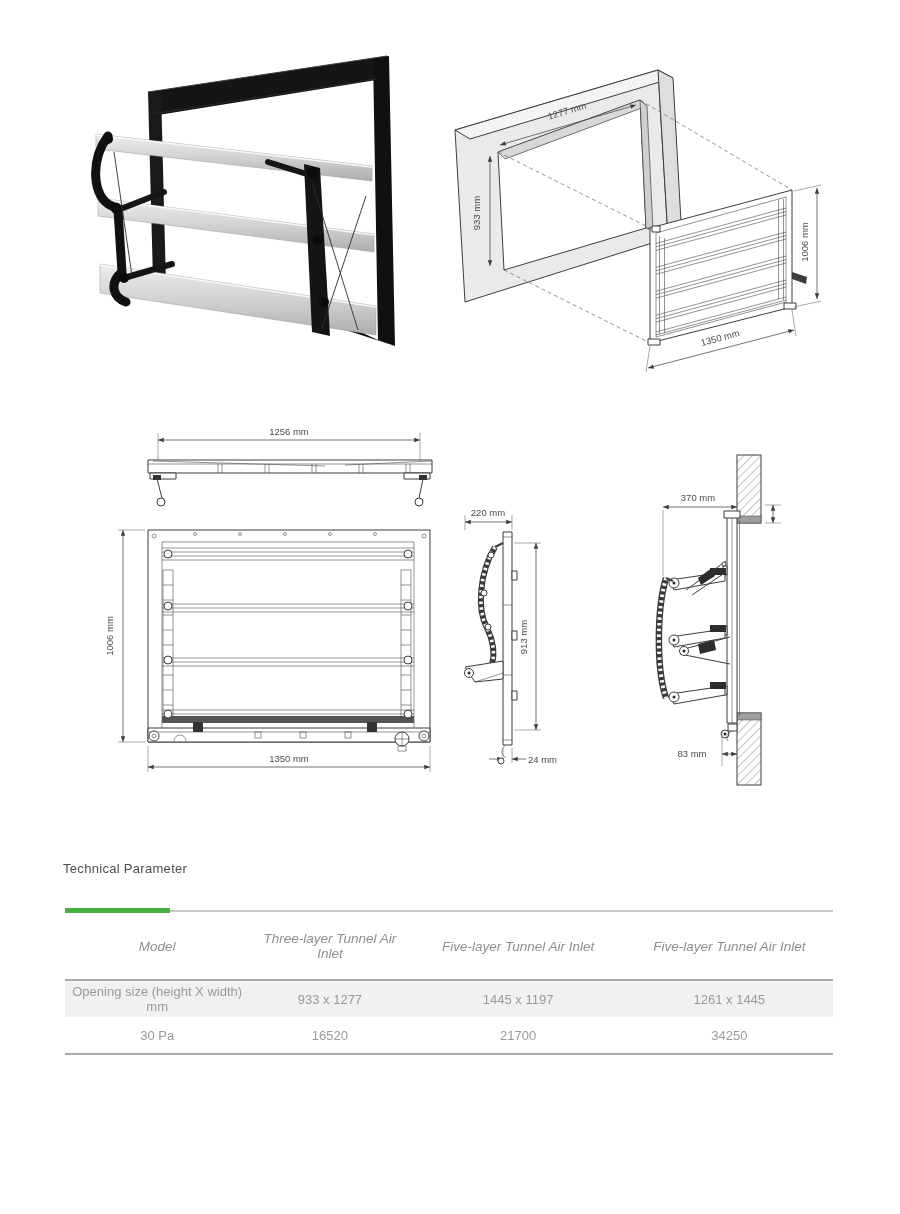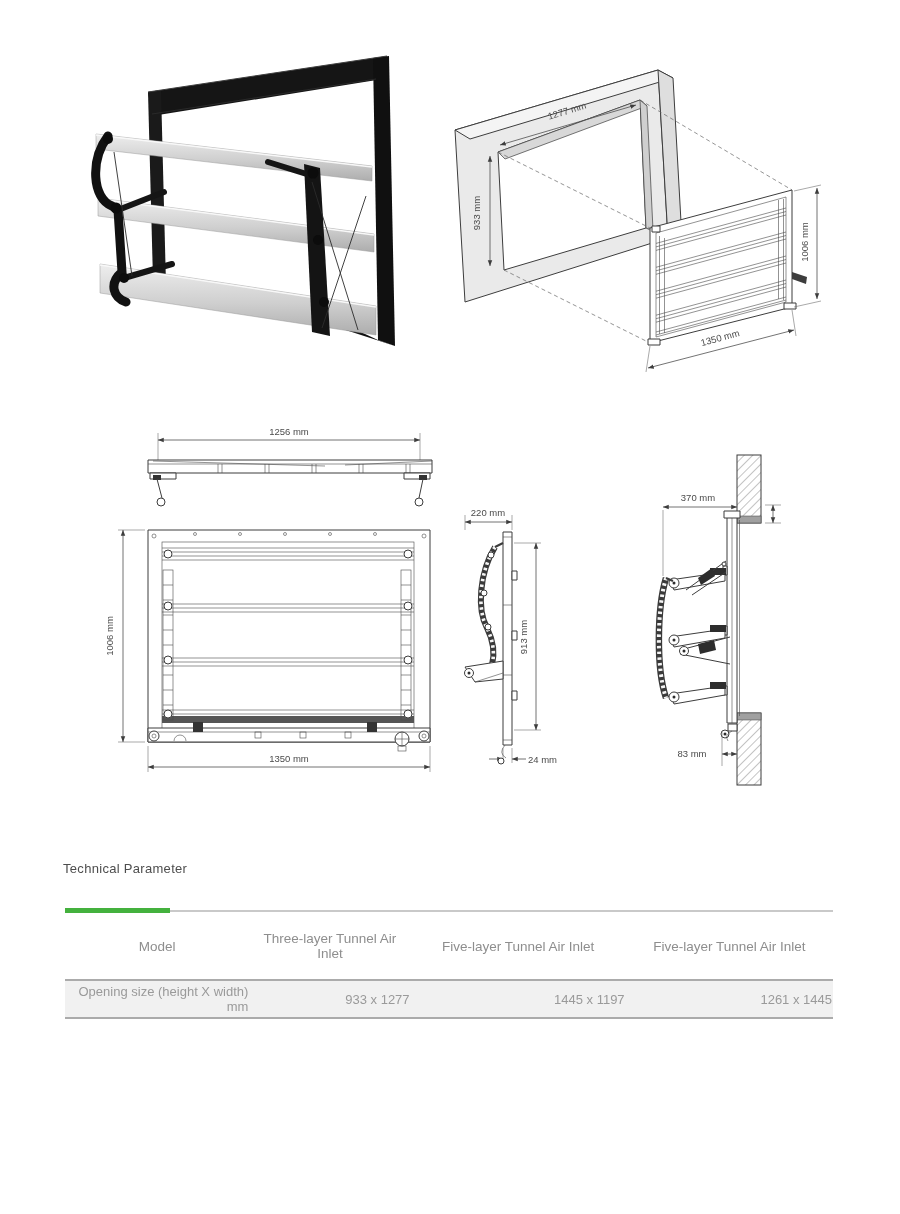--- a/index.html
+++ b/index.html
@@ -19,22 +19,22 @@
 
   
   .tech-heading { position:absolute; left:63px; top:861px; font-size:13px; color:#4d4d4d;
                   font-weight:400; letter-spacing:.3px; margin:0; }
   .rule { position:absolute; left:65px; top:908px; width:768px; height:5px; display:flex; align-items:center; }
   .rule-green { width:105px; height:5px; background:#44b13e; }
   .rule-gray  { flex:1; height:2px; background:#c9c9c9; }
 
   table.spec { position:absolute; left:65px; top:913px; width:768px; border-collapse:collapse; }
   table.spec th { height:64px; font-weight:400; font-size:13.5px; color:#8e8e8e;
-                  vertical-align:middle; text-align:center; }
-  table.spec td { height:34px; font-size:13px; color:#9a9a9a; text-align:right; }
+                  vertical-align:middle; text-align:center;font-style:italic; }
+  table.spec td { height:34px; font-size:13px; color:#9a9a9a; text-align:center; }
   table.spec tbody tr:nth-child(odd) { background:#f1f1f1; }
   table.spec tbody tr:first-child td { border-top:2px solid #ababab; }
   table.spec tbody tr:last-child td  { border-bottom:2px solid #ababab; }
   td.rowlabel-long { text-align:center; }
 </style>
 </head>
 <body>
 
 <div class="page">
 
@@ -392,16 +392,22 @@
         <th>Five-layer Tunnel Air Inlet</th>
       </tr>
     </thead>
     <tbody>
       <tr>
         <td class="rowlabel-long">Opening size (height X width) mm</td>
         <td>933 x 1277</td>
         <td>1445 x 1197</td>
         <td>1261 x 1445</td>
       </tr>
+      <tr>
+        <td>30 Pa</td>
+        <td>16520</td>
+        <td>21700</td>
+        <td>34250</td>
+      </tr>
     </tbody>
   </table>
 
 </div>
 
 </body></html>

